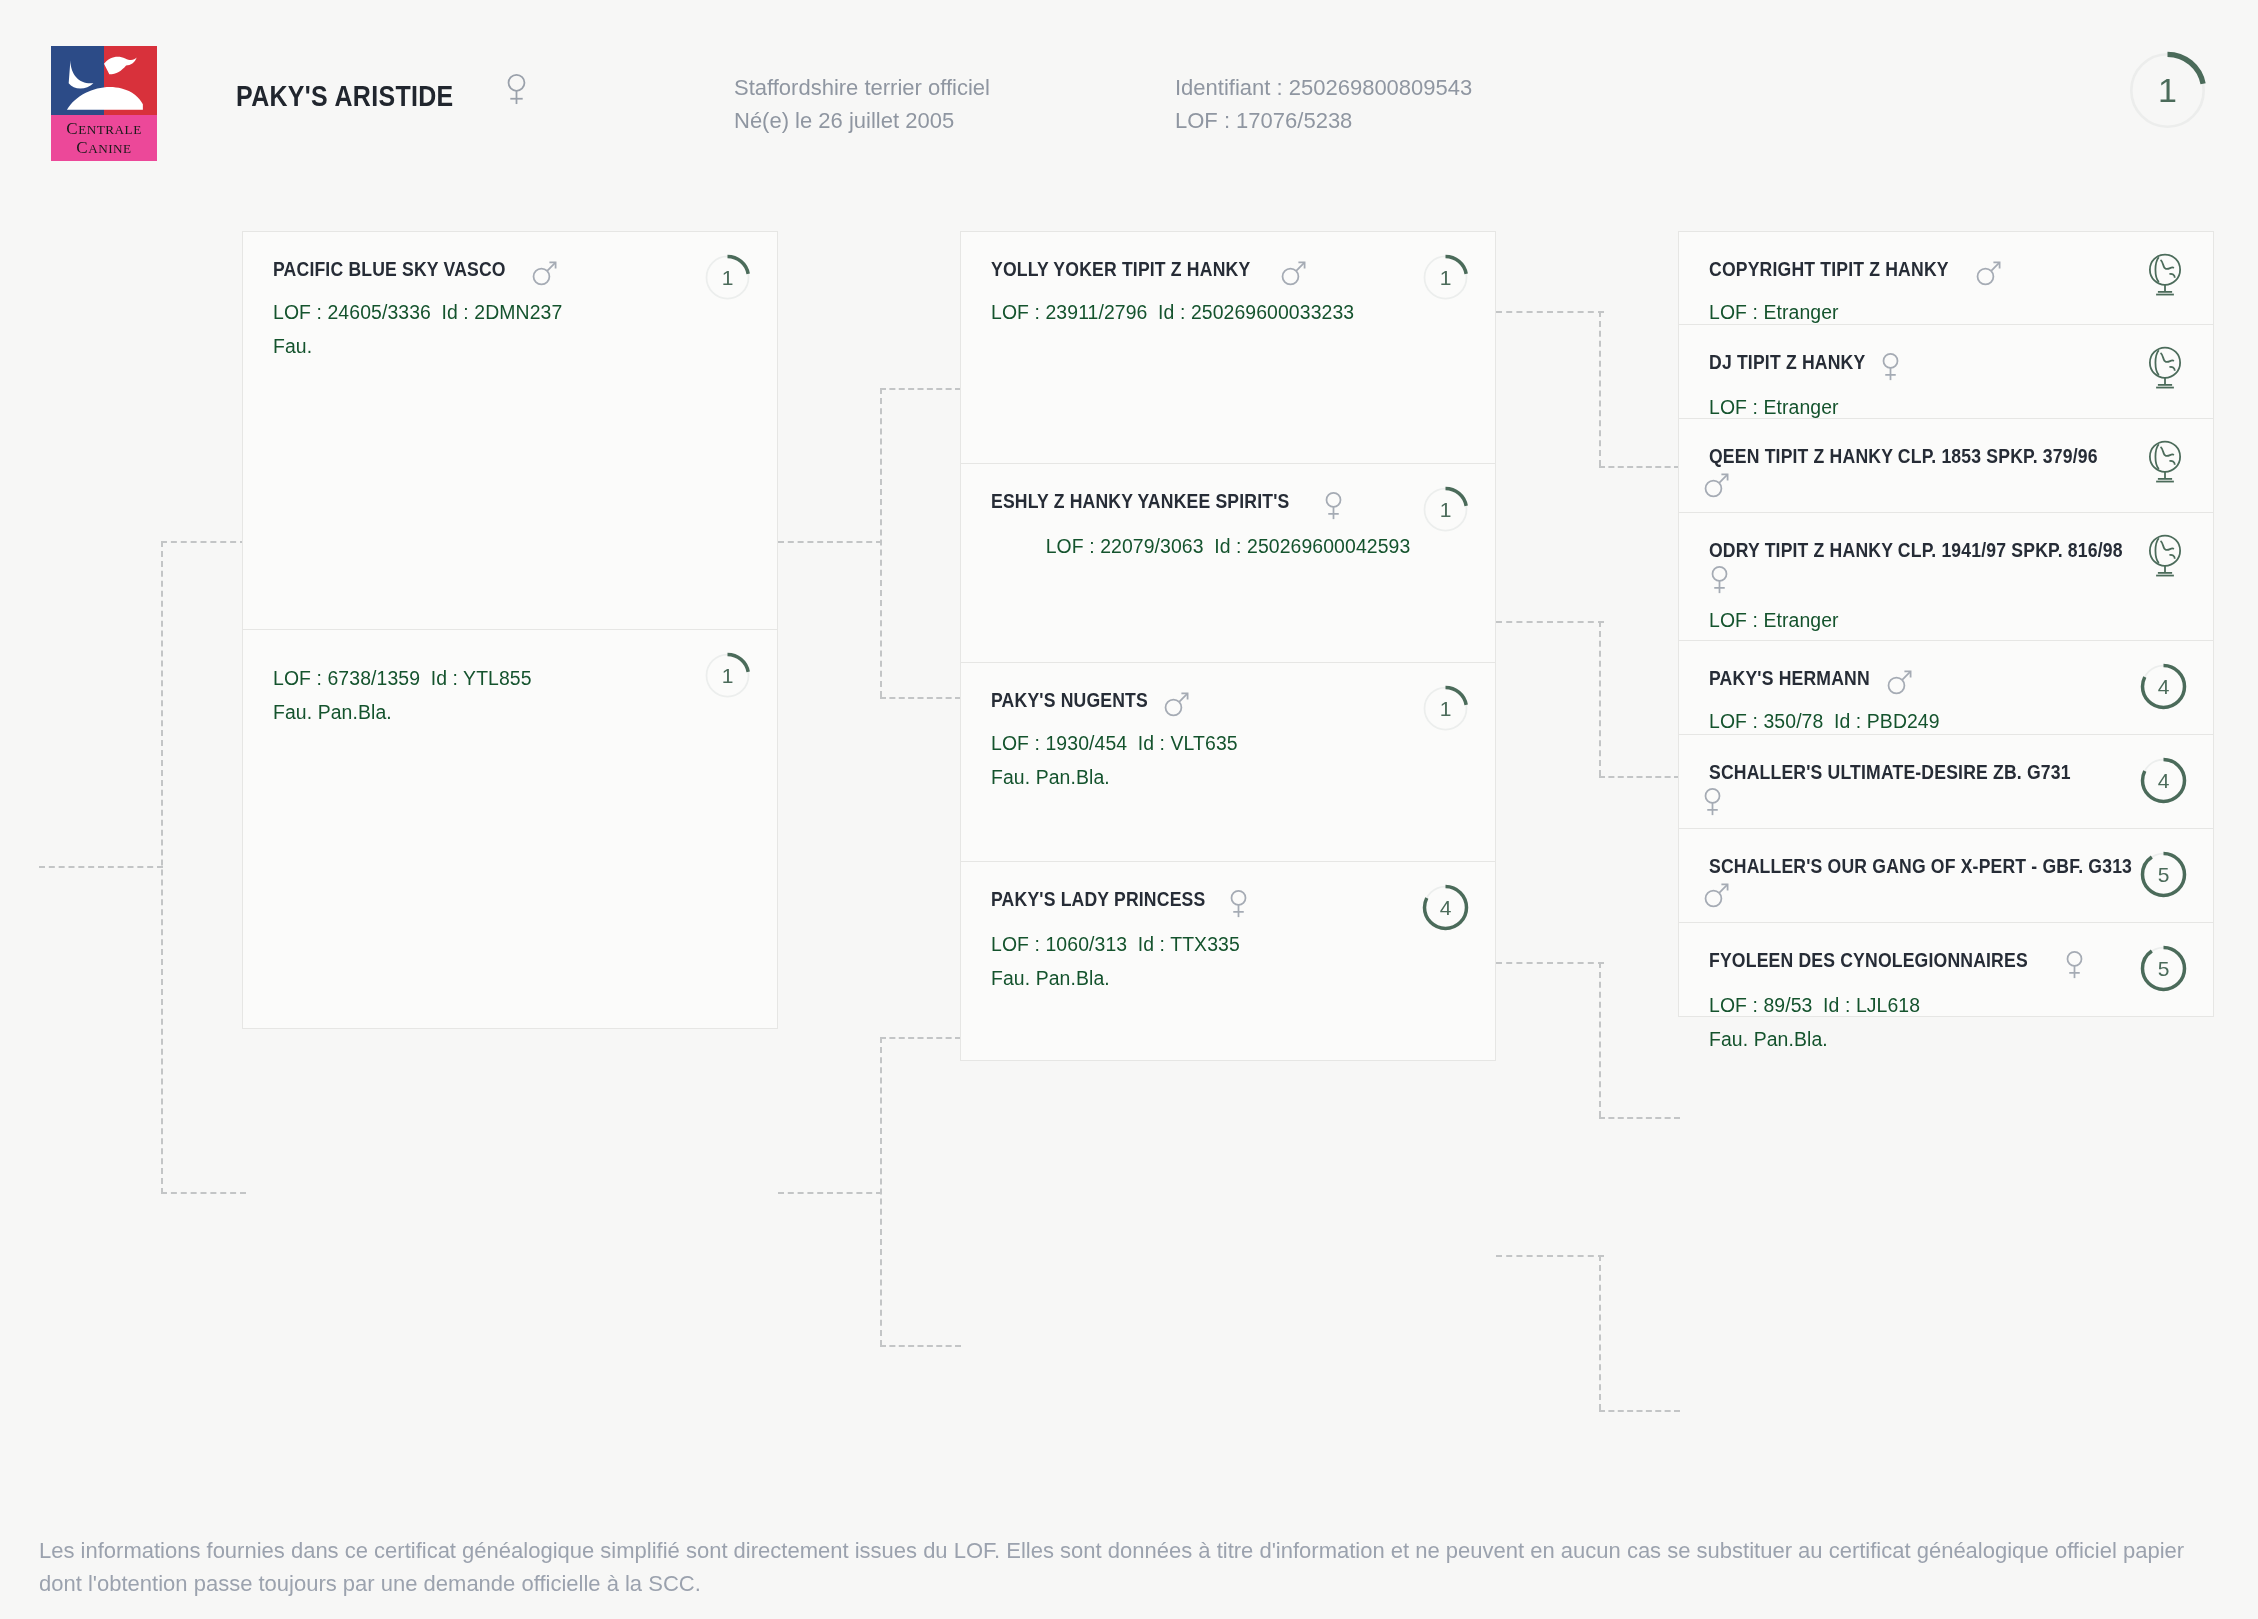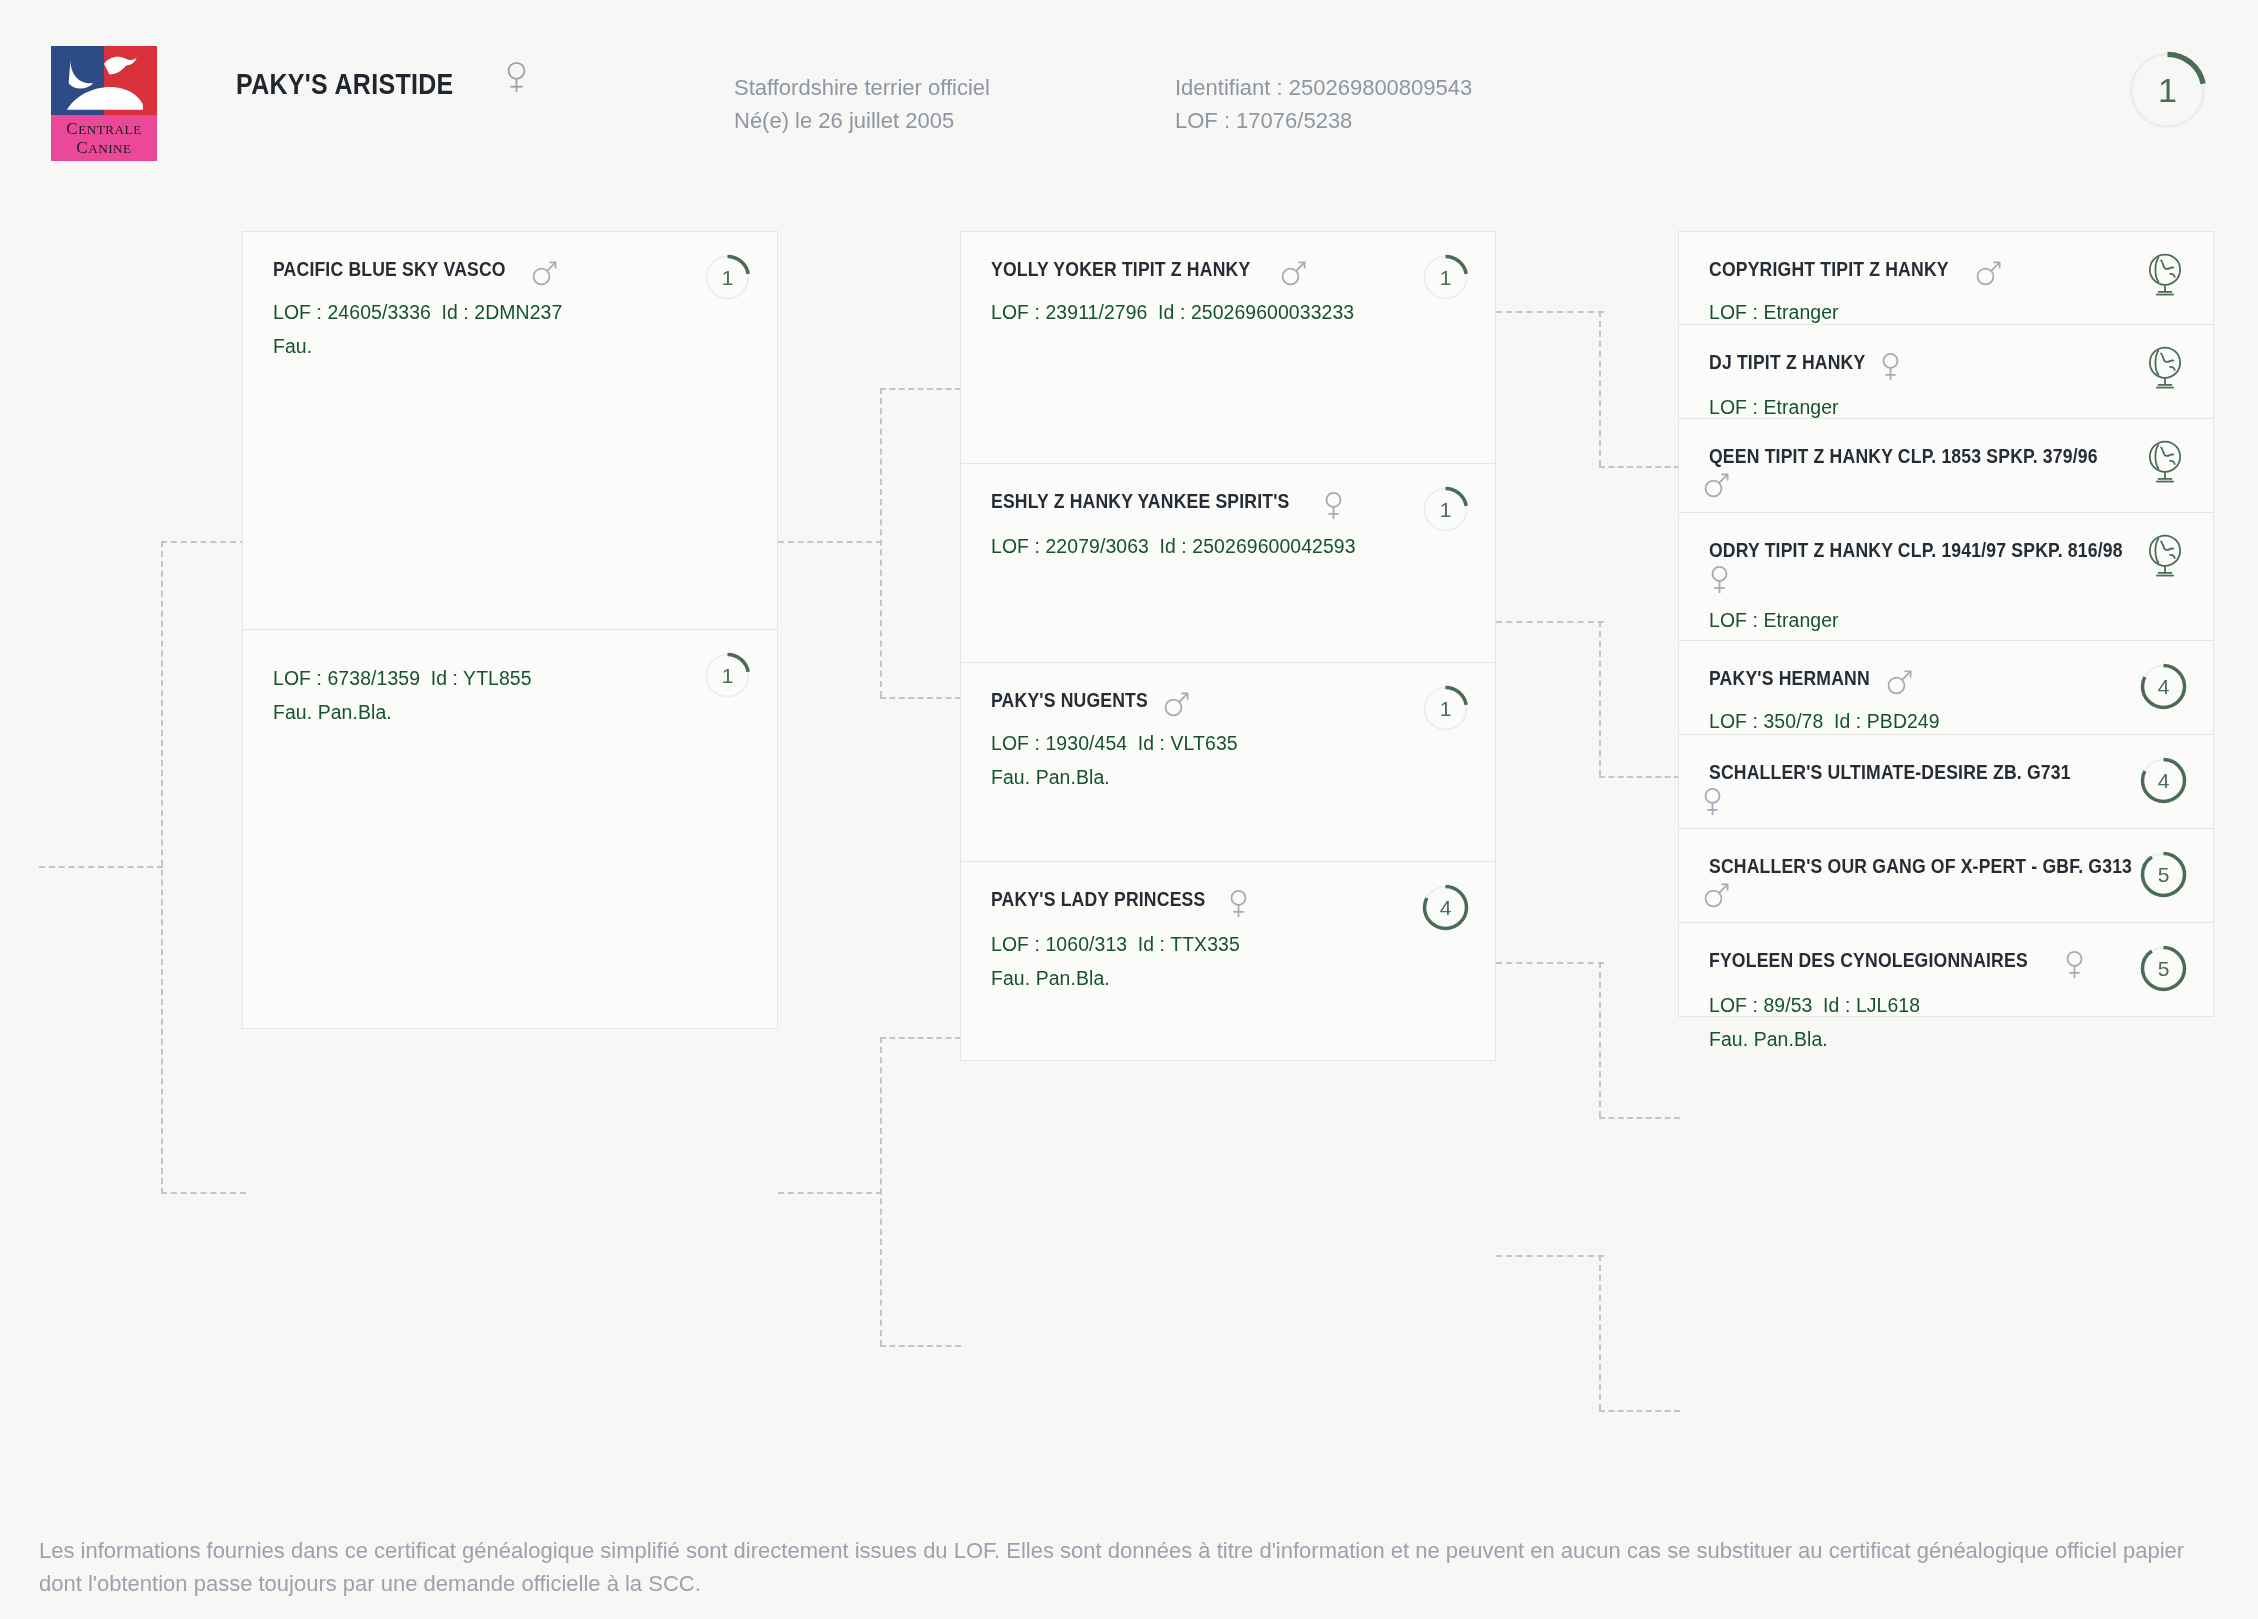--- a/index.html
+++ b/index.html
@@ -53,21 +53,21 @@
   .logo-flag svg { position: absolute; left: 0; top: 0; }
   .logo-text {
     text-align: center;
     font-family: "Liberation Serif", serif;
     color: #1b1b1b;
     line-height: 1.12;
     padding-top: 3.5px;
   }
   .logo-text div:first-letter { font-size: 17px; }
   .logo-text div { font-size: 13.2px; letter-spacing: 0.5px; }
-  .title-row { position: absolute; left: 236px; top: 60px; display: flex; align-items: baseline; }
+  .title-row { position: absolute; left: 236px; top: 72px; display: flex; align-items: baseline; }
   .title-row .name {
     font-size: 29px;
     font-weight: 700;
     color: #21262e;
     transform: scaleX(0.86);
     transform-origin: left center;
     white-space: nowrap;
     letter-spacing: 0.4px;
   }
   .title-row .sex {
@@ -314,21 +314,21 @@
               <line x1="19.5" y1="14.5" x2="29" y2="5" stroke="#a5abb4" stroke-width="2"></line>
               <polyline points="22,5 29,5 29,12" fill="none" stroke="#a5abb4" stroke-width="2"></polyline>
             </svg></span>
         </div>
         <div class="card-line">LOF : 23911/2796<span class="gap"></span>Id : 250269600033233</div>
         <div class="badge"><svg width="49" height="49" viewBox="0 0 56 56">
             <circle cx="28" cy="28" r="24" fill="none" stroke="#eceeed" stroke-width="2"></circle>
             <circle cx="28" cy="28" r="24" fill="none" stroke="#4b6b5a" stroke-width="4" stroke-dasharray="33.18 117.62" transform="rotate(-90 28 28)"></circle>
           </svg><div class="num">1</div></div>
       </div>
-      <div class="card" style="height: 199px;">
+      <div class="card" style="height: 199px; text-align: center;">
         <div class="card-head">
           <span class="card-name">ESHLY Z HANKY YANKEE SPIRIT'S</span>
           <span class="card-sex"><svg width="21" height="32" viewBox="0 0 24 34">
               <circle cx="12" cy="10" r="8" fill="none" stroke="#a5abb4" stroke-width="2"></circle>
               <line x1="12" y1="18" x2="12" y2="32" stroke="#a5abb4" stroke-width="2"></line>
               <line x1="6" y1="26" x2="18" y2="26" stroke="#a5abb4" stroke-width="2"></line>
             </svg></span>
         </div>
         <div class="card-line">LOF : 22079/3063<span class="gap"></span>Id : 250269600042593</div>
         <div class="badge"><svg width="49" height="49" viewBox="0 0 56 56">

